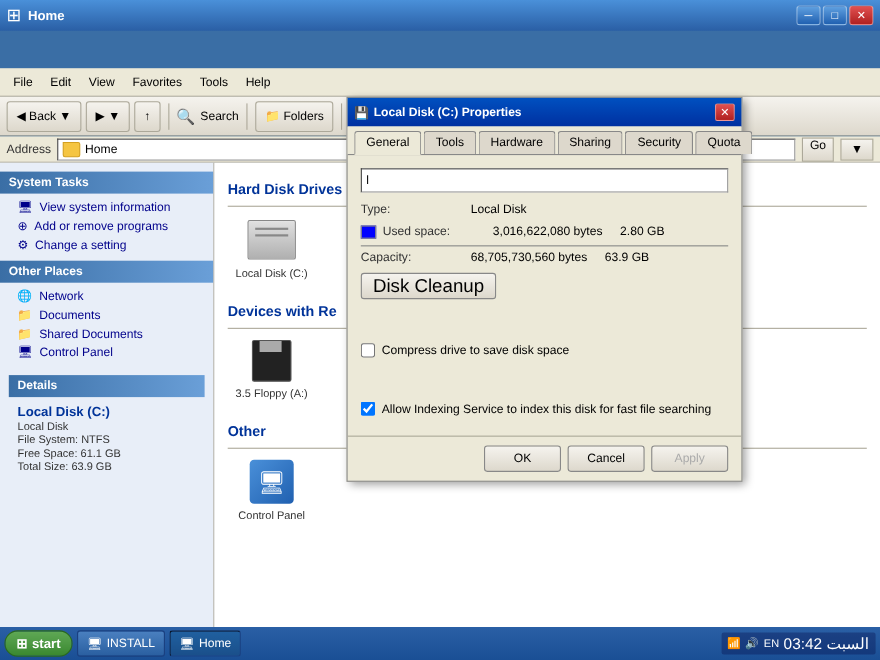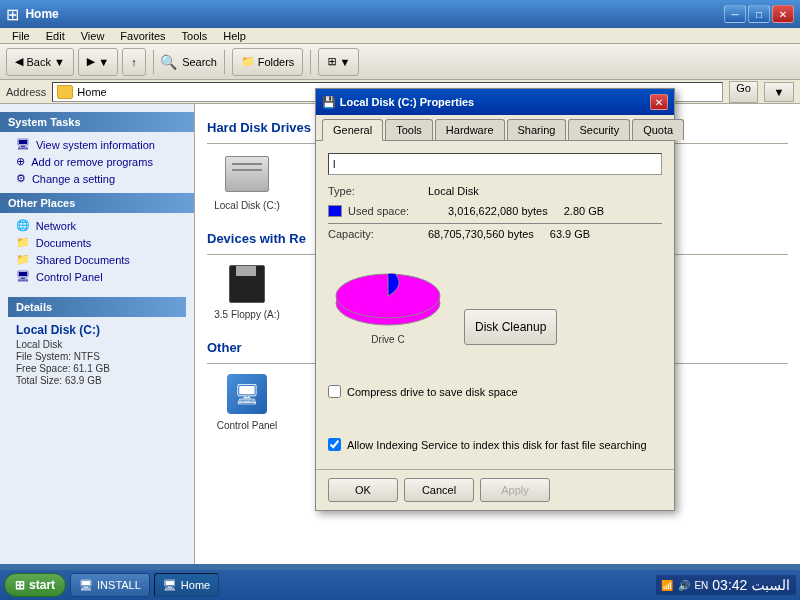--- a/index.html
+++ b/index.html
@@ -22,26 +22,27 @@
     }
     .win-btn {
       width: 22px; height: 18px; border-radius: 3px; border: 1px solid rgba(255,255,255,0.4);
       background: linear-gradient(to bottom, #5fa0e0, #2060b0);
       color: white; font-size: 10px; cursor: pointer; display: flex; align-items: center; justify-content: center;
     }
     .win-btn.close { background: linear-gradient(to bottom, #e05050, #b02020); }
 
     
     .menubar {
-      height: 16px;
+      height: 26px;
       background: #ece9d8;
       display: flex;
       align-items: center;
       padding: 0 4px;
       border-bottom: 1px solid #aca899;
+      margin-top: 34px;
     }
     .menubar span {
       padding: 2px 8px; cursor: pointer; font-size: 11px;
     }
 
     
     .toolbar {
       height: 36px;
       background: linear-gradient(to bottom, #f5f3ee, #ddd8cc);
       display: flex;
@@ -276,33 +277,33 @@
       width: 100%; height: 22px; border: 1px inset #999; padding: 0 4px; font-size: 11px;
       background: white; margin-bottom: 10px;
     }
     .prop-row { display: flex; margin-bottom: 6px; font-size: 11px; }
     .prop-label { width: 100px; color: #333; }
     .prop-value { color: #000; }
     .pie-label { font-size: 10px; text-align: center; margin-top: 4px; color: #333; }
     .dialog-checkbox { display: flex; align-items: center; gap: 6px; font-size: 11px; margin-bottom: 6px; margin-top: 40px; }
     .dialog-checkbox input { cursor: pointer; }
     .dialog-buttons {
-      display: flex; gap: 6px;
+      display: flex; justify-content: flex-end; gap: 6px;
       padding: 8px 12px; border-top: 1px solid #aca899;
     }
     .dialog-btn {
       width: 70px; height: 24px; border: 1px solid #888;
       background: linear-gradient(to bottom, #f5f3ee, #ddd8cc);
       cursor: pointer; font-size: 11px; border-radius: 3px;
     }
     .dialog-btn.disabled { color: #aaa; cursor: default; }
     .disk-cleanup-btn {
-      height: 36px; padding: 0 10px; border: 1px solid #888;
+      height: 24px; padding: 0 10px; border: 1px solid #888;
       background: linear-gradient(to bottom, #f5f3ee, #ddd8cc);
-      cursor: pointer; font-size: 12px; border-radius: 3px; white-space: nowrap;
+      cursor: pointer; font-size: 17px; border-radius: 3px; white-space: nowrap;
     }
 
     .addr-icon {
       width: 16px; height: 14px; background: #f5c542; border: 1px solid #d4a020;
       border-radius: 0 2px 2px 2px; flex-shrink: 0;
     }
   </style>
 </head>
 <body>
 
@@ -481,32 +482,20 @@
       </div>
       <div style="border-top:1px solid #888;margin:4px 0;"></div>
       <div class="prop-row">
         <span class="prop-label">Capacity:</span>
         <span class="prop-value" style="margin-right:16px;">68,705,730,560 bytes</span>
         <span class="prop-value">63.9 GB</span>
       </div>
 
       
       <div style="display:flex;align-items:flex-end;gap:16px;margin:8px 0;">
-        <div>
-          <svg width="120" height="80">
-
-            <ellipse cx="60" cy="55" rx="52" ry="22" fill="#ff00ff" stroke="#888" stroke-width="1"></ellipse>
-            <ellipse cx="60" cy="48" rx="52" ry="22" fill="#ff00ff" stroke="#888" stroke-width="1"></ellipse>
-
-            <path d="M60,26 L60,48 A52,22 0 0,0 68,27 Z" fill="#0000ff" stroke="#888" stroke-width="1"></path>
-
-            <ellipse cx="64" cy="27" rx="4" ry="1.5" fill="#0000ff"></ellipse>
-          </svg>
-          <div class="pie-label">Drive C</div>
-        </div>
         <button class="disk-cleanup-btn">Disk Cleanup</button>
       </div>
 
       
       <div class="dialog-checkbox">
         <input type="checkbox" id="compress-cb" style="">
         <label for="compress-cb">Compress drive to save disk space</label>
       </div>
       <div class="dialog-checkbox">
         <input type="checkbox" id="index-cb" checked="" style="">

